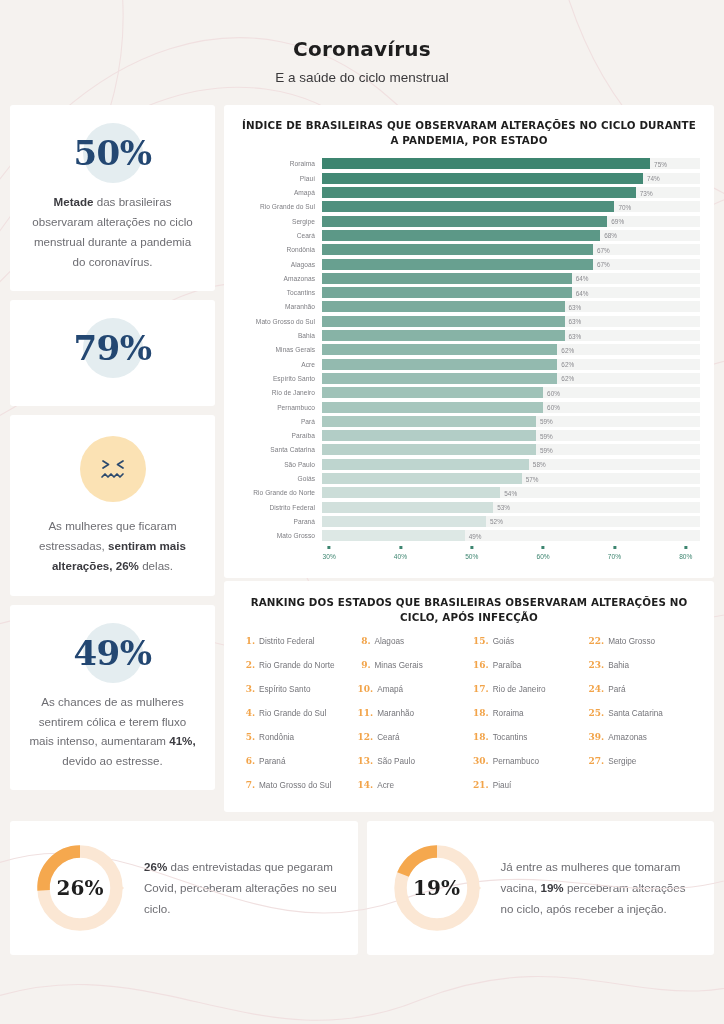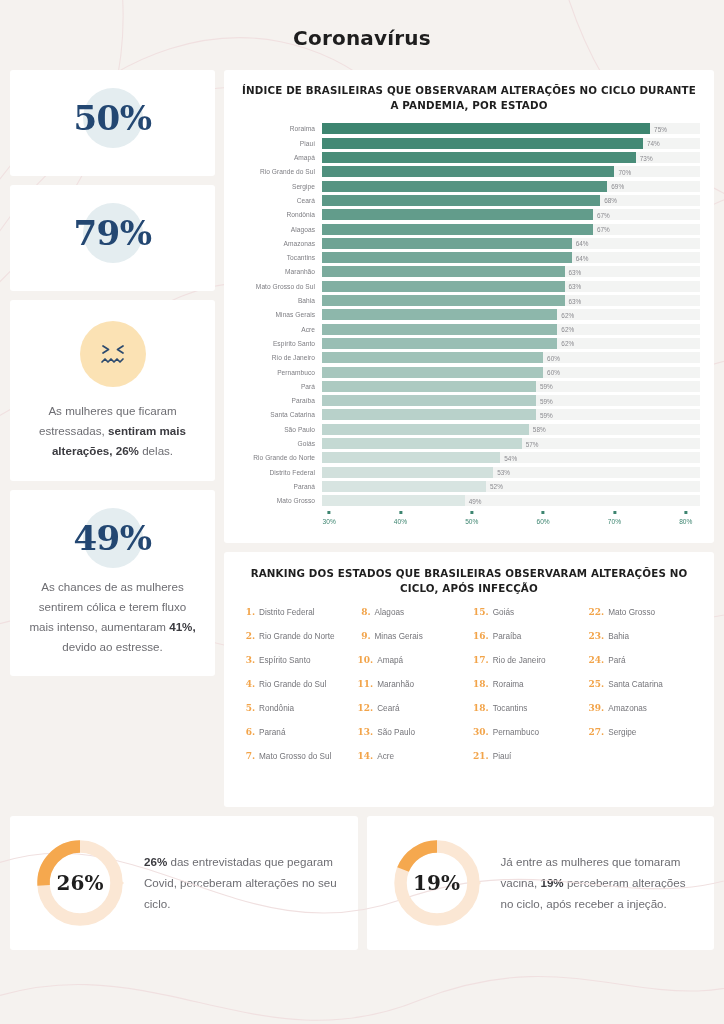--- a/index.html
+++ b/index.html
@@ -13,31 +13,31 @@
     position: relative;
     width: 724px; height: 1024px;
     background: #f5f2ef;
   }
   #bg-curves { position: absolute; inset: 0; width: 724px; height: 1024px; pointer-events: none; }
 
   
   .header { position: relative; padding-top: 26px; text-align: center; }
   .header h1 {
     font-family: "DejaVu Sans", sans-serif;
-    font-size: 20px; font-weight: bold; color: #1e1e1e; letter-spacing: .2px;
+    font-size: 20px; font-weight: bold; color: #1e1e1e; letter-spacing: .2px; margin-top: 11px;
   }
   .header h2 {
     margin-top: 9px;
     font-size: 13.5px; font-weight: normal; color: #39383a;
   }
 
   
   .body-wrap { position: relative; display: flex; gap: 9px; padding: 0 10px; margin-top: 20px; }
   .col-left { width: 231px; display: flex; flex-direction: column; gap: 9px; }
-  .col-right { width: 552px; display: flex; flex-direction: column; gap: 9px; }
+  .col-right { width: 552px; display: flex; flex-direction: column; gap: 3px; }
 
   .card { background: #ffffff; border-radius: 3px; }
 
   
   .stat-card { padding: 17px 16px 19px; text-align: center; }
   .stat-badge {
     position: relative; display: block; width: 100%;
     height: 62px; margin-bottom: 8px;
   }
   .stat-badge .disc {
@@ -88,21 +88,21 @@
   .axis-spacer { width: 84px; }
   .axis-area { position: relative; flex: 1; height: 22px; }
   .tick { position: absolute; top: 0; transform: translateX(-50%); text-align: center; }
   .tick .dot {
     width: 3px; height: 3px; background: #3d8570;
     margin: 0 auto 4px;
   }
   .tick .lbl { font-size: 6.6px; color: #3d8570; }
 
   
-  .rank-card { padding: 14px 14px 32px; }
+  .rank-card { padding: 14px 14px 8px; }
   .rank-title {
     font-family: "DejaVu Sans", sans-serif;
     text-align: center; font-size: 10.3px; font-weight: bold;
     color: #1e1e1e; line-height: 1.45; letter-spacing: .15px;
     padding: 0 6px 11px;
   }
   .rank-grid { display: flex; gap: 0; }
   .rank-col { flex: 1; padding: 0 4px; }
   .rank-item {
     display: flex; align-items: baseline; gap: 4px;
@@ -151,31 +151,33 @@
       <path d="M-40,880 C120,790 230,960 400,900 C560,843 640,930 780,860"></path>
       <path d="M-40,1010 C140,930 250,1070 420,1000 C580,936 660,1030 780,970"></path>
       <path d="M120,-30 C140,120 60,230 -20,300"></path>
       <path d="M560,-30 C600,120 690,190 770,210"></path>
       <path d="M300,560 C330,650 420,700 520,690"></path>
     </g>
   </svg>
 
   <div class="header">
     <h1>Coronavírus</h1>
+    <h2>E a saúde do ciclo menstrual</h2>
   </div>
 
   <div class="body-wrap">
 
     <div class="col-left">
 
       <div class="card stat-card">
         <span class="stat-badge">
           <span class="disc"></span>
           <span class="pct">50%</span>
         </span>
+        <div class="stat-text"><b>Metade</b><span> das brasileiras observaram alterações no ciclo menstrual durante a pandemia do coronavírus.</span></div>
       </div>
 
       <div class="card stat-card">
         <span class="stat-badge">
           <span class="disc"></span>
           <span class="pct">79%</span>
         </span>
       </div>
 
       <div class="card emoji-card">

